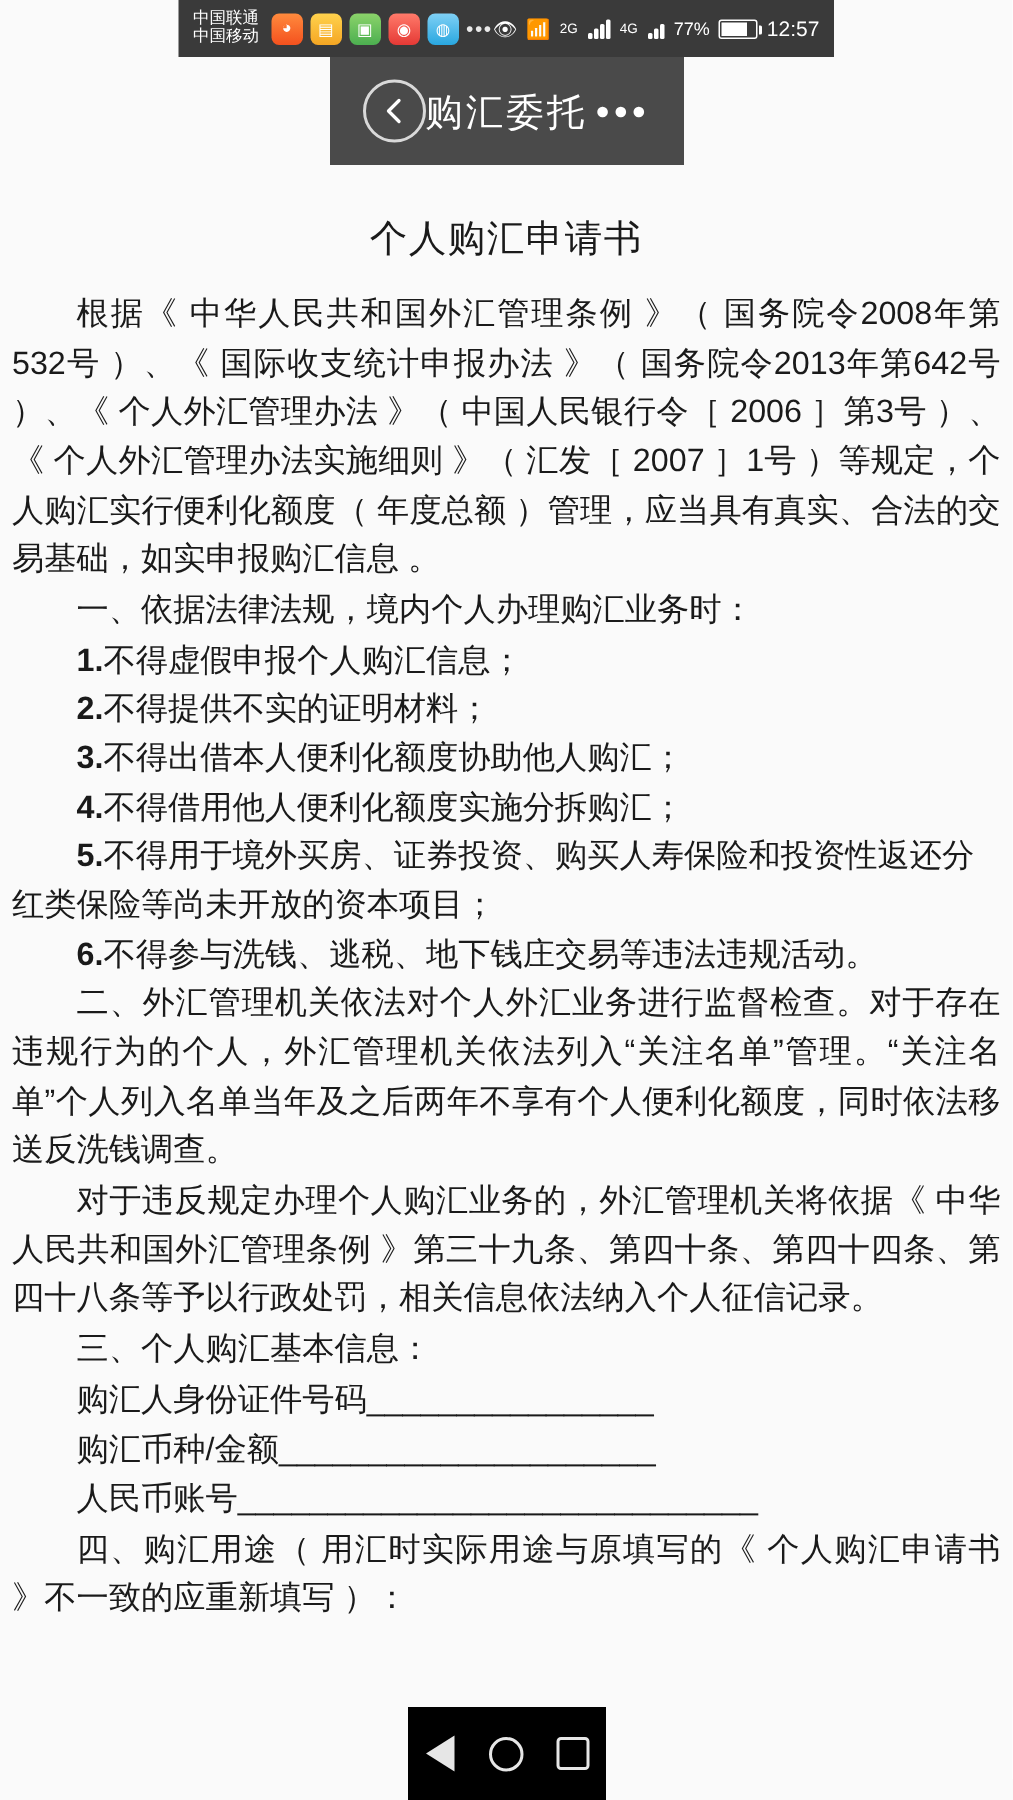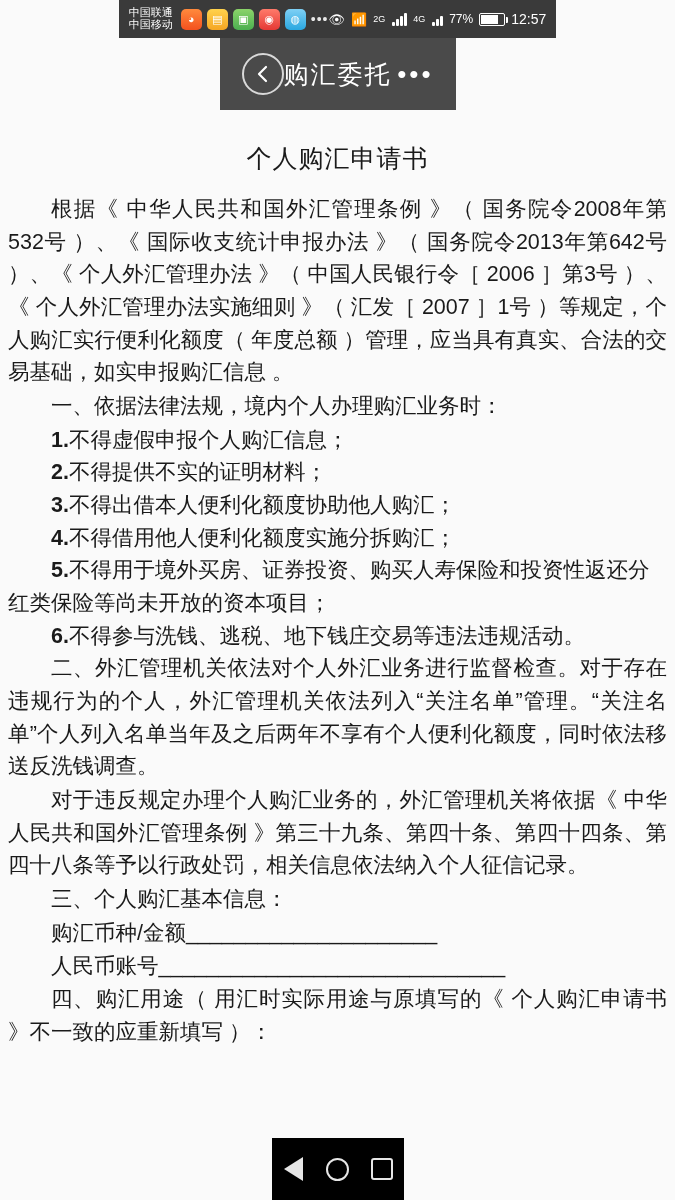--- a/index.html
+++ b/index.html
@@ -231,20 +231,21 @@
     <p class="item"><b>3.</b><span>不得出借本人便利化额度协助他人购汇；</span></p>
     <p class="item"><b>4.</b><span>不得借用他人便利化额度实施分拆购汇；</span></p>
     <p class="item"><b>5.</b><span>不得用于境外买房、证券投资、购买人寿保险和投资性返还分红类保险等尚未开放的资本项目；</span></p>
     <p class="item"><b>6.</b><span>不得参与洗钱、逃税、地下钱庄交易等违法违规活动。</span></p>
 
     <p class="para indent">二、外汇管理机关依法对个人外汇业务进行监督检查。对于存在违规行为的个人，外汇管理机关依法列入“关注名单”管理。“关注名单”个人列入名单当年及之后两年不享有个人便利化额度，同时依法移送反洗钱调查。</p>
     <p class="para indent">对于违反规定办理个人购汇业务的，外汇管理机关将依据《 中华人民共和国外汇管理条例 》第三十九条、第四十条、第四十四条、第四十八条等予以行政处罚，相关信息依法纳入个人征信记录。</p>
 
     <p class="para indent">三、个人购汇基本信息：</p>
 
+    <p class="field"><span>购汇人身份证件号码</span><span>________________</span></p>
     <p class="field"><span>购汇币种/金额</span><span>_____________________</span></p>
     <p class="field"><span>人民币账号</span><span>_____________________________</span></p>
 
     <p class="para indent">四、购汇用途（ 用汇时实际用途与原填写的《 个人购汇申请书 》不一致的应重新填写 ）：</p>
   </div>
 
   <div class="navbar">
     <div class="nav-btn">
         <span class="nav-back"></span>
       </div>

